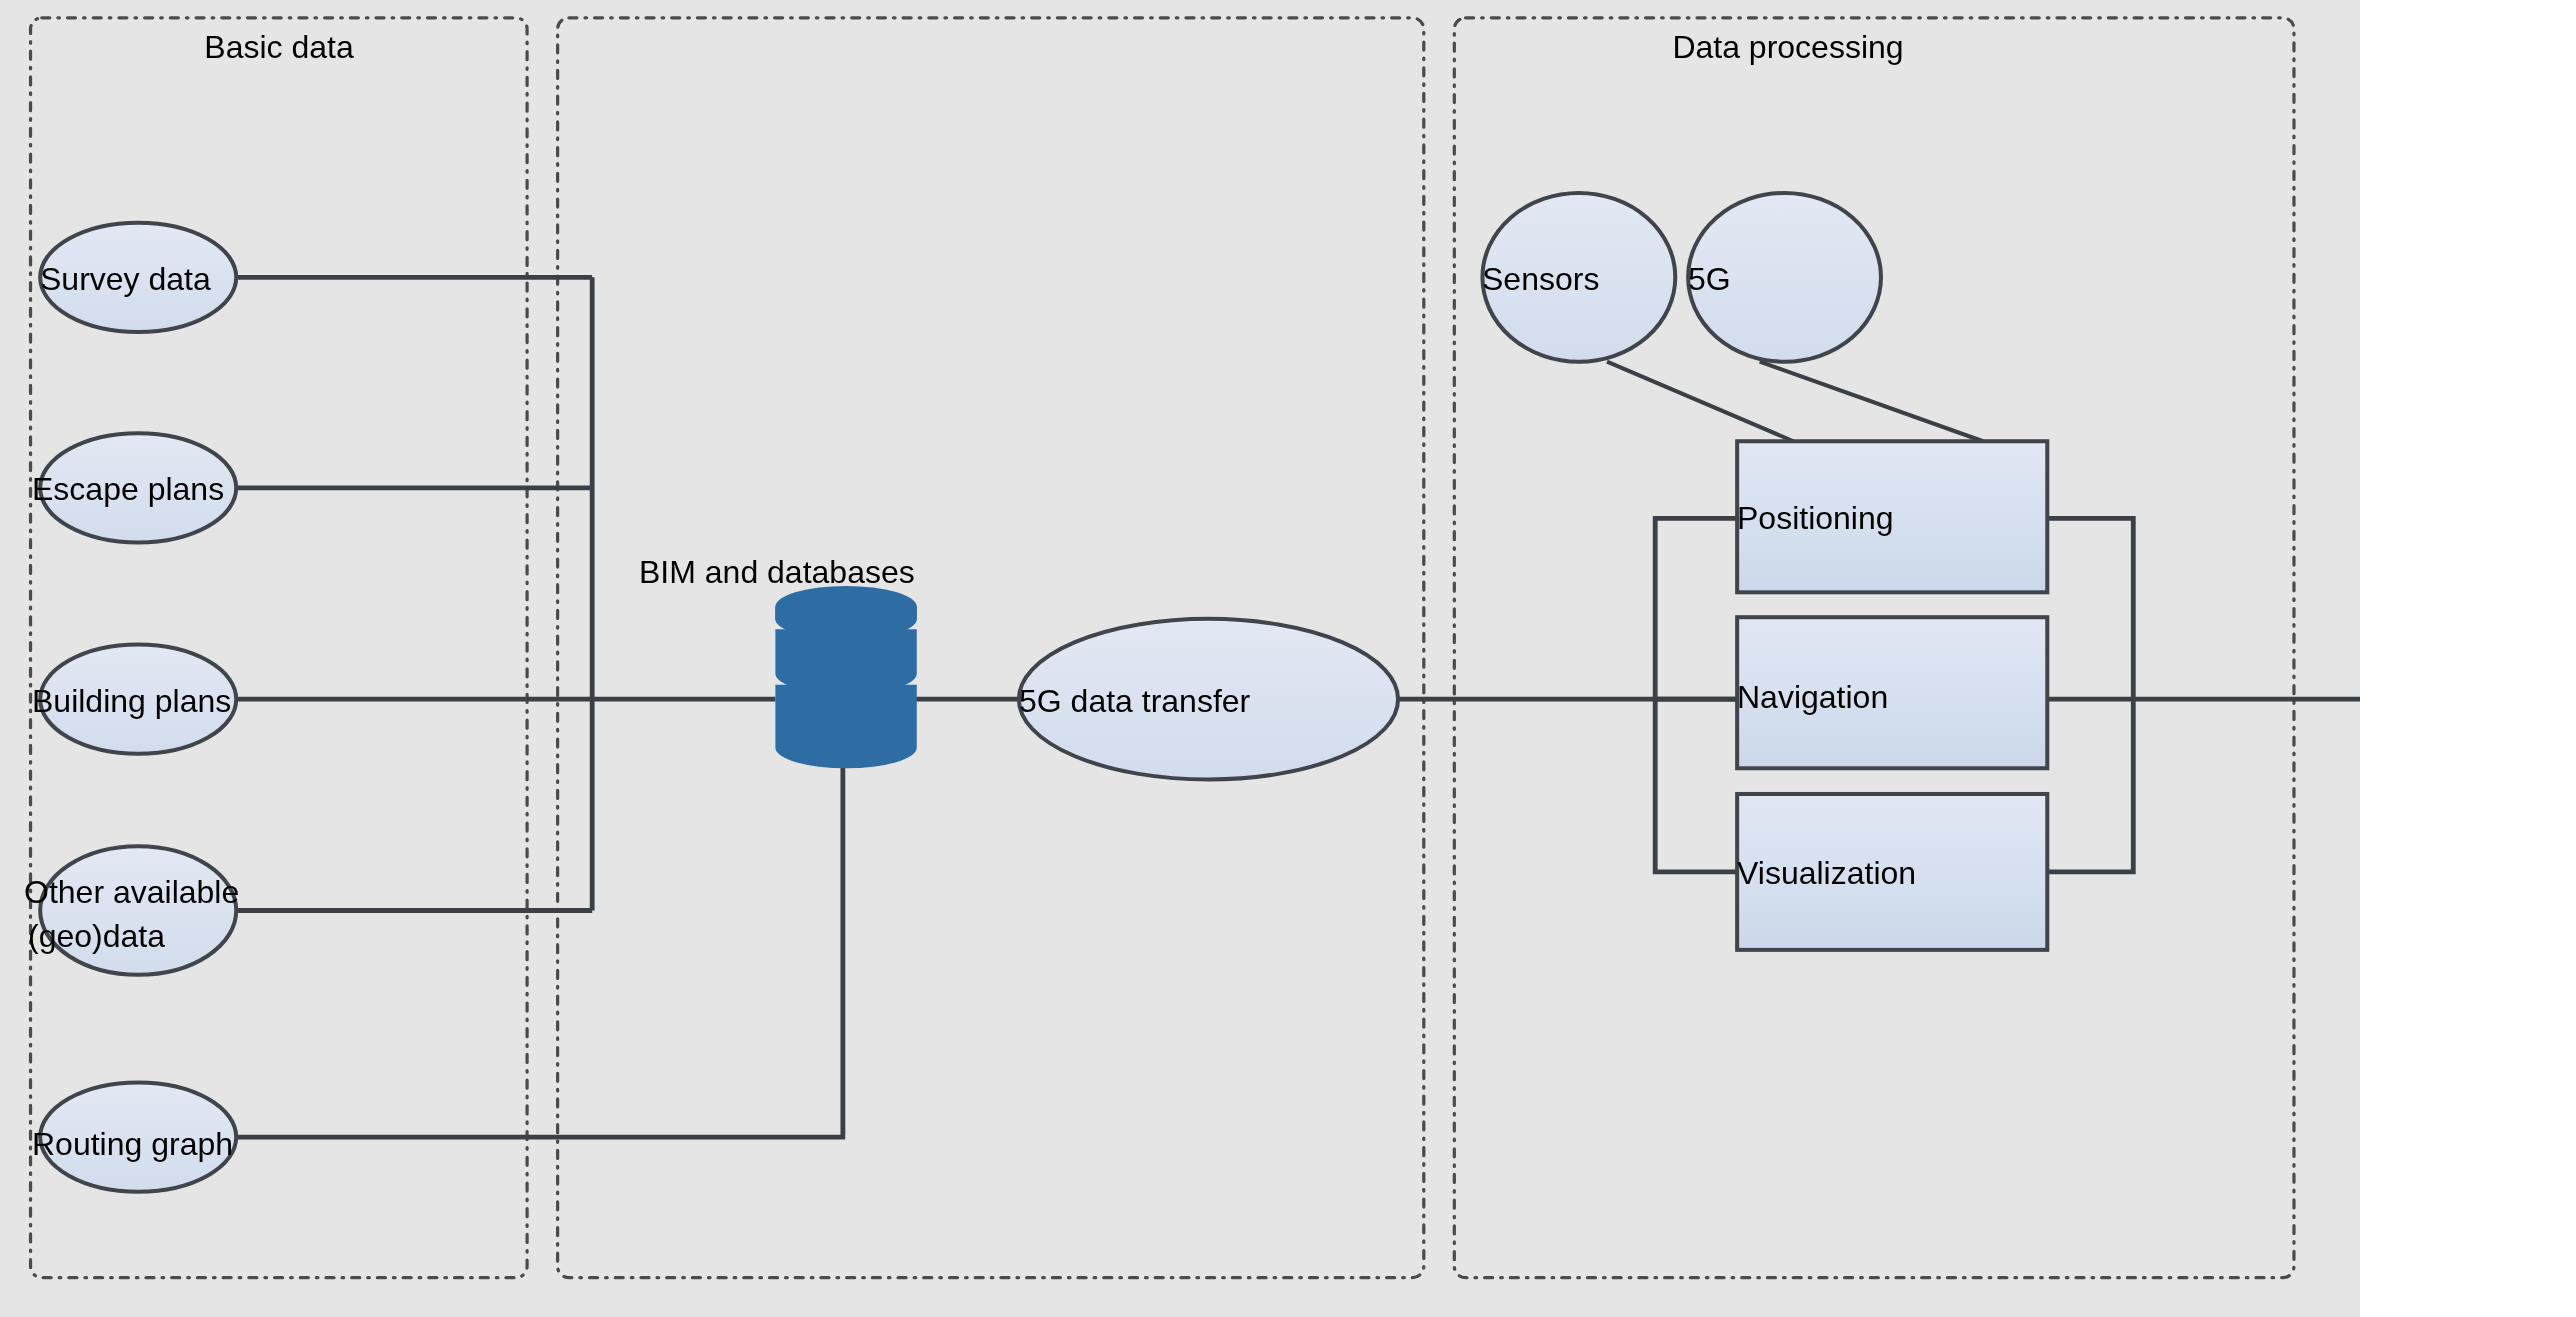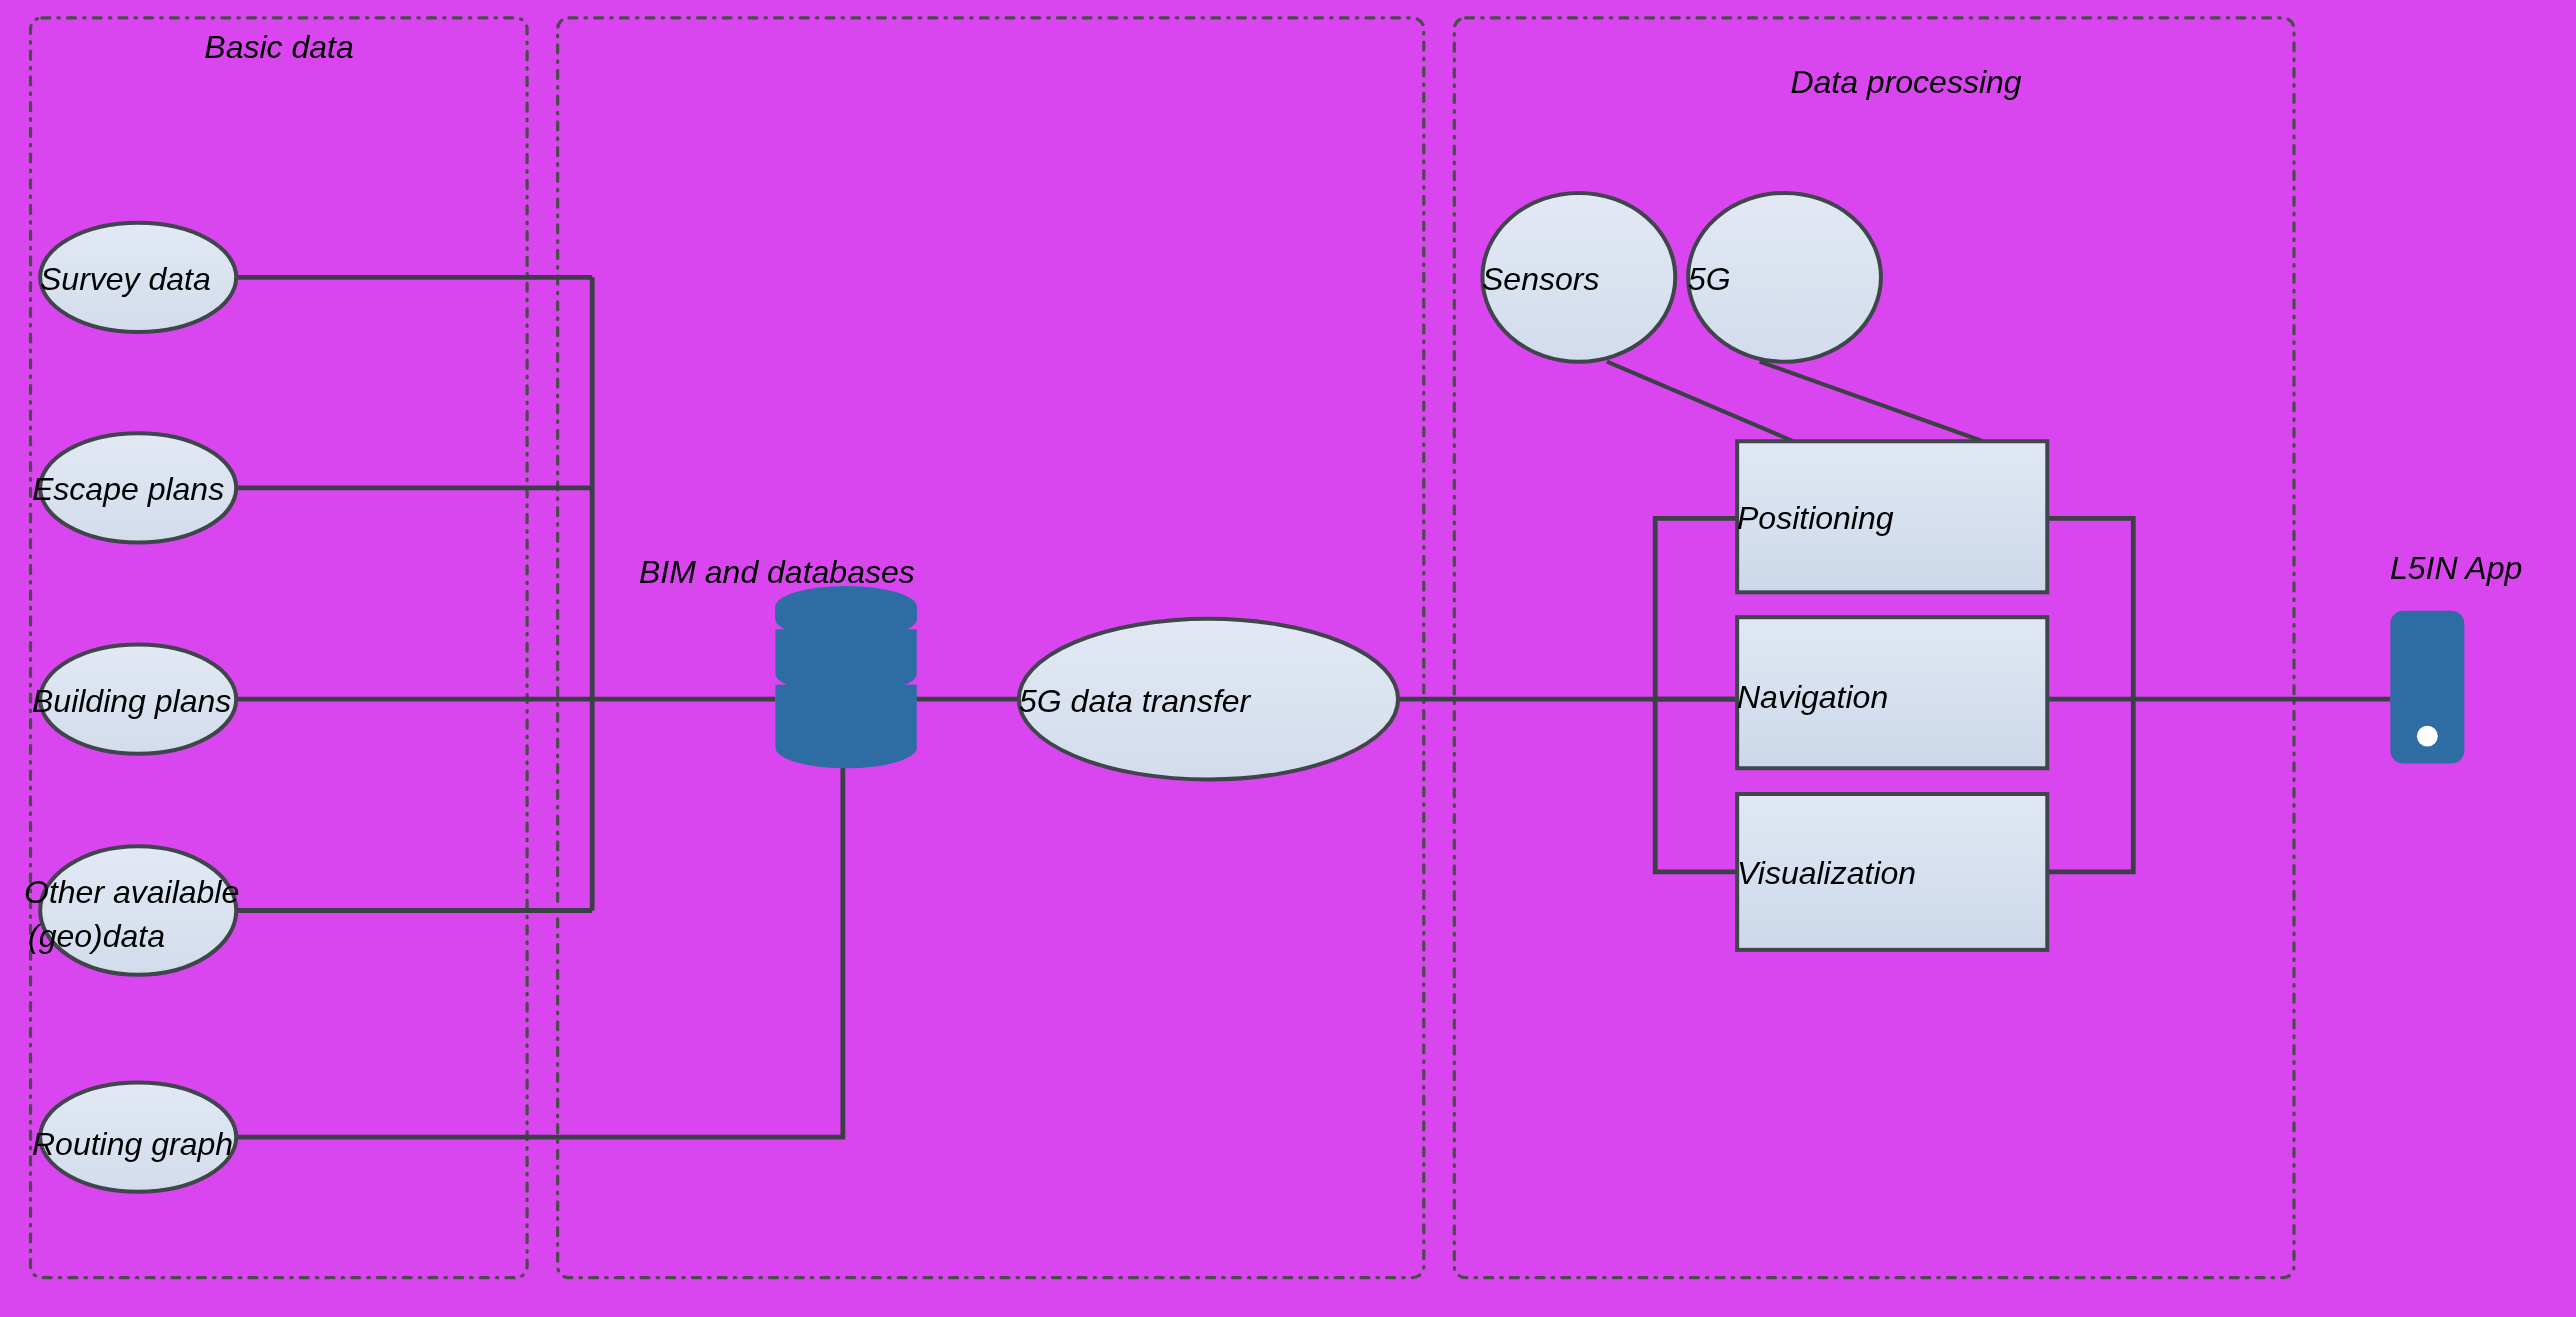--- a/index.html
+++ b/index.html
@@ -2,26 +2,25 @@
 <html style="font-size:13px"><head>
 <meta charset="utf-8">
 <style>
   html, body {
     margin: 0;
     padding: 0;
     background: #ffffff;
   }
   #stage {
     position: relative;
-    width: 2576px;
+    width: 2360px;
     height: 1318px;
-    background: #d946ef;
+    background: #e5e5e5;
     font-family: "Liberation Sans", sans-serif;
     overflow: hidden;
-    font-style: italic;
   }
   svg.layer {
     position: absolute;
     left: 0;
     top: 0;
     width: 2576px;
     height: 1318px;
   }
   .group-title {
     position: absolute;
@@ -171,21 +170,21 @@
       <rect x="2162" y="988" width="386" height="194" fill="url(#boxGrad)" stroke="#40454c" stroke-width="5"></rect>
     </g>
 
     <g>
       <rect x="2975" y="760" width="92" height="190" rx="16" ry="16" fill="#2e6da4"></rect>
       <circle cx="3021" cy="916" r="13" fill="#ffffff"></circle>
     </g>
   </svg>
 
   <div class="group-title" style="left:30.5px; top:29px; width:497px;">Basic data</div>
-  <div class="group-title" style="left:1486px; top:29px; width:840px;margin-top:35px;">Data processing</div>
+  <div class="group-title" style="left:1368px; top:29px; width:840px;">Data processing</div>
 
   <div class="node-label" style="left:40px; top:259px; width:196px;">Survey data</div>
   <div class="node-label" style="left:32px; top:469px; width:212px;">Escape plans</div>
   <div class="node-label" style="left:32px; top:681px; width:212px;">Building plans</div>
   <div class="node-label" style="left:24px; top:872px; width:228px;">Other available</div>
   <div class="node-label" style="left:28px; top:916px; width:228px;">(geo)data</div>
   <div class="node-label" style="left:32px; top:1118px; width:212px;margin-top:6px;">Routing graph</div>
 
   <div class="free-label" style="left:639px; top:554px;text-align:right;">BIM and databases</div>
   <div class="free-label" style="left:2390px; top:550px;">L5IN App</div>

